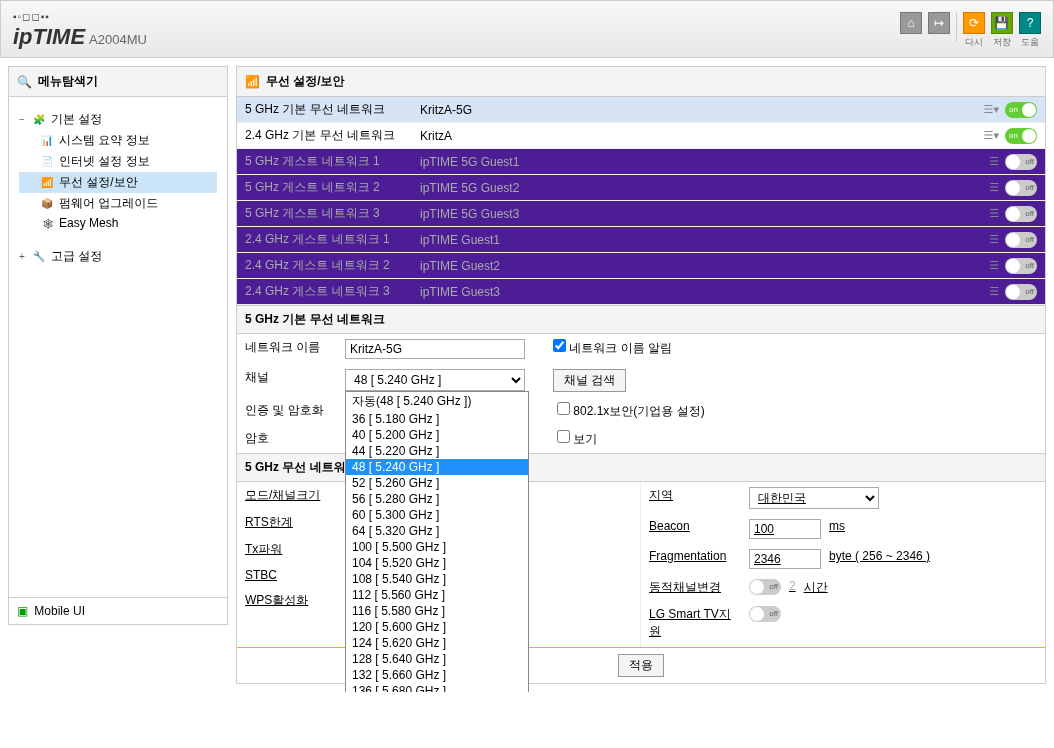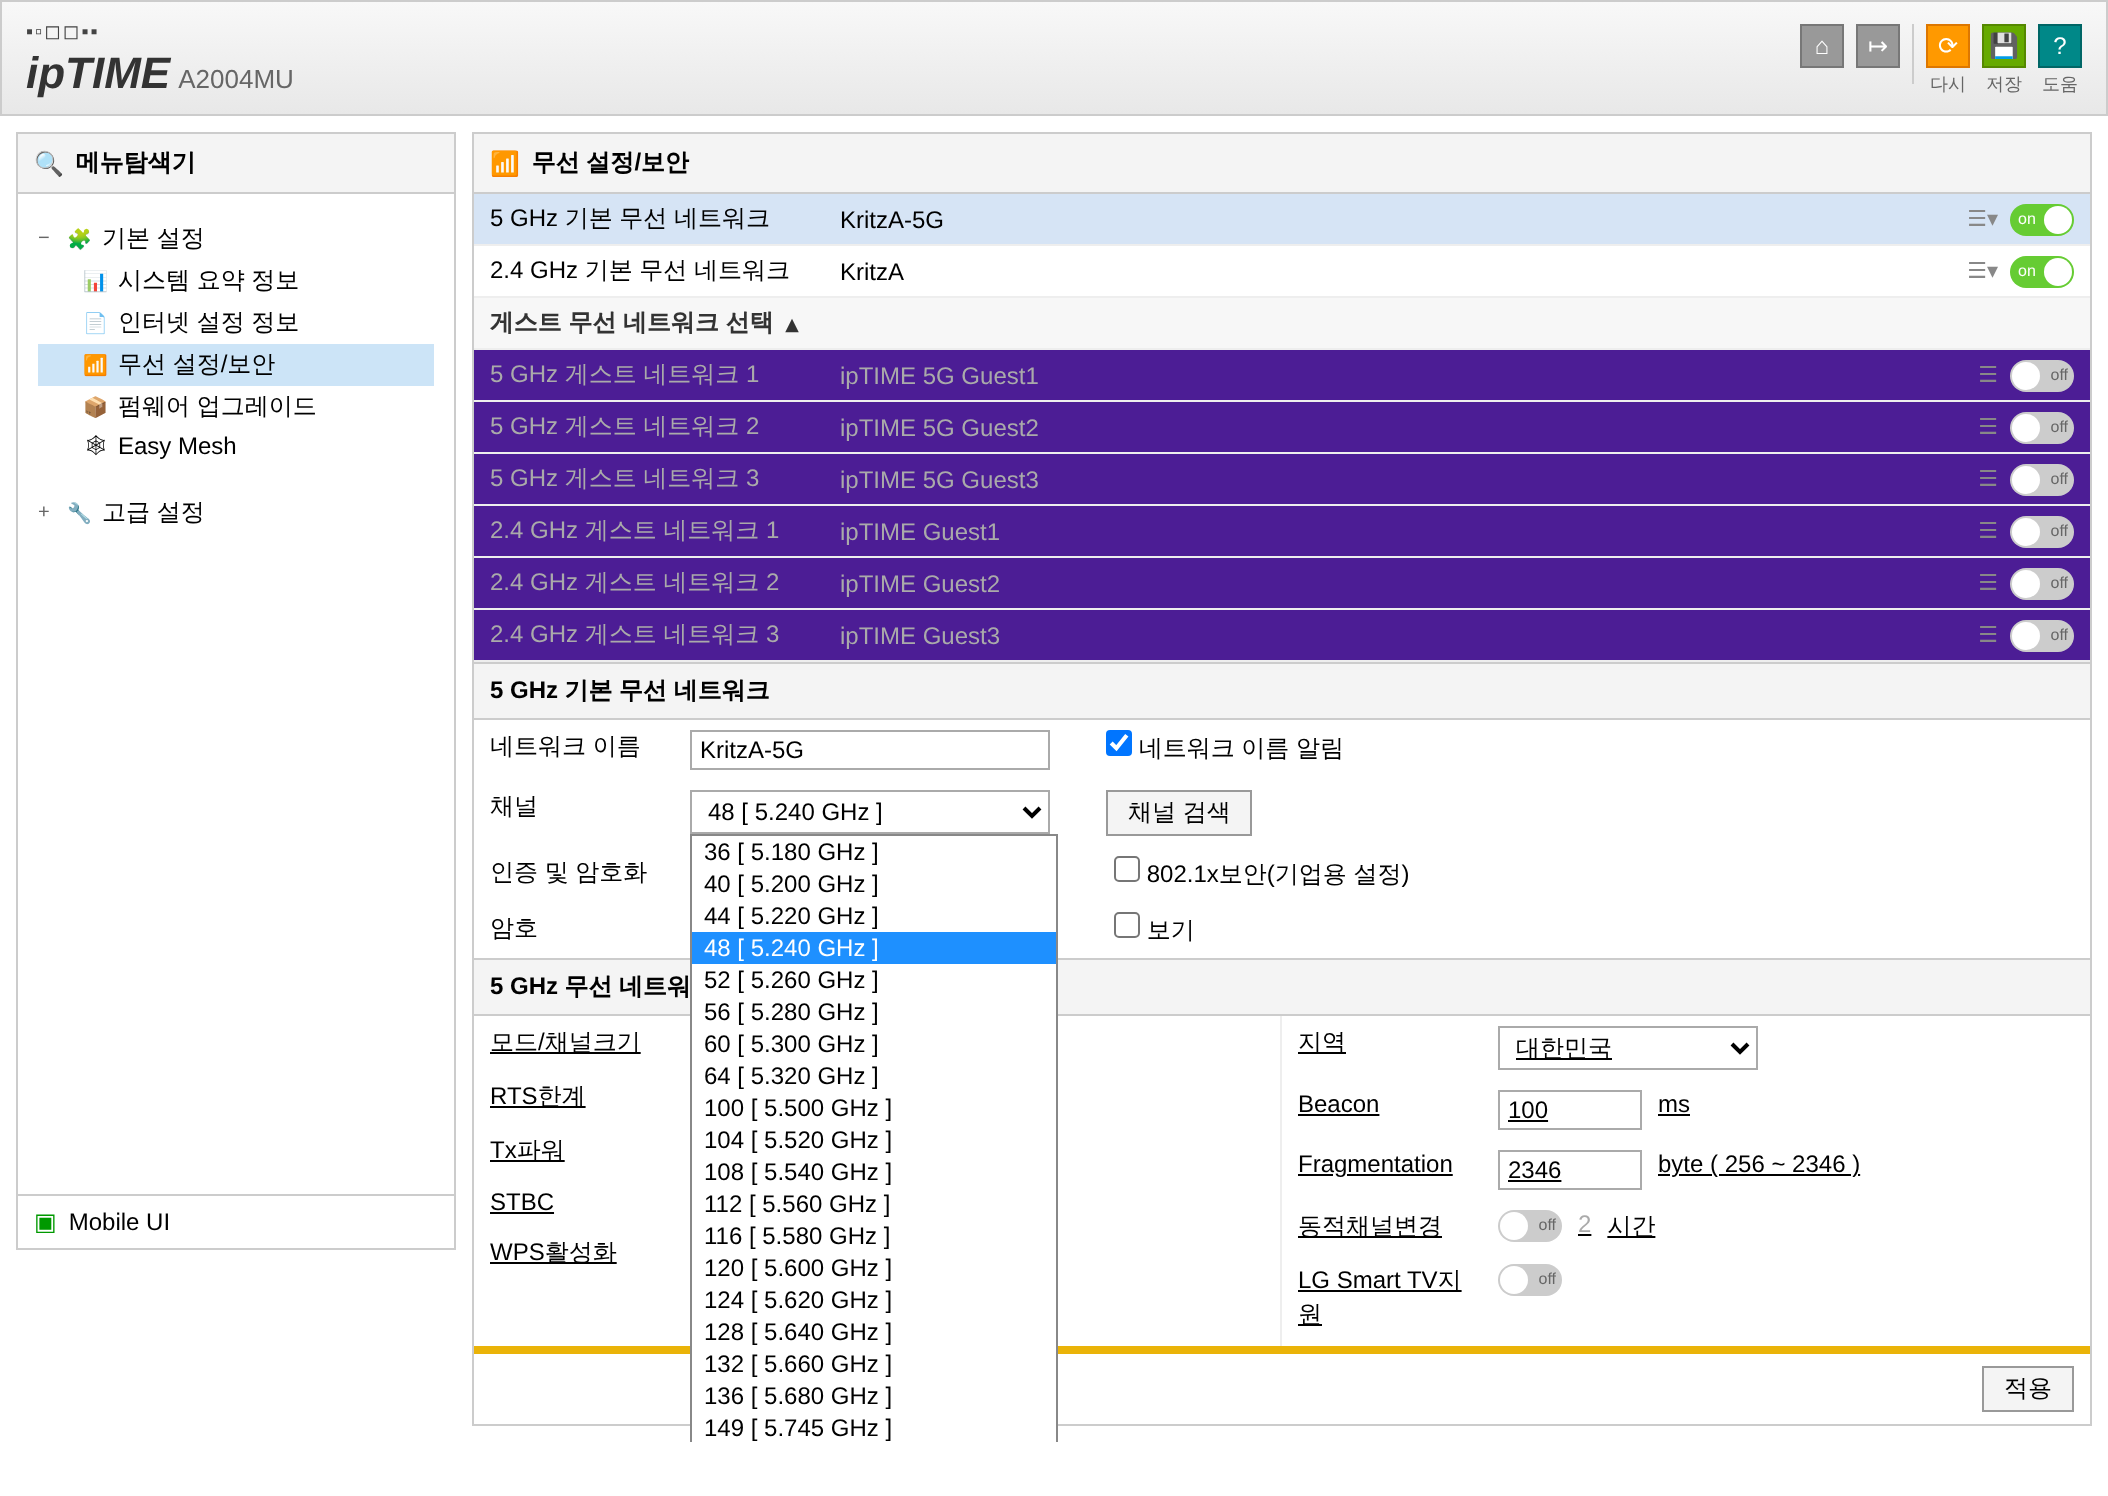--- a/index.html
+++ b/index.html
@@ -95,21 +95,21 @@
   padding: 5px 8px;
   font-weight: bold;
 }
 .form-row { display: flex; align-items: flex-start; padding: 5px 8px; gap: 8px; }
 .form-label { width: 92px; }
 .form-input { border: 1px solid #aaa; padding: 2px 4px; font-size: 12px; }
 .form-input.wide { width: 180px; }
 .form-input.mid { width: 72px; }
 select.form-input { background: #fff; }
 .btn { border: 1px solid #999; background: #f4f4f4; padding: 2px 10px; cursor: pointer; font-size: 12px; }
-.apply-row { padding: 6px 8px; display: flex; justify-content: flex-end; border-top: 4px solid #eab308; }
+.apply-row { padding: 6px 8px; display: flex; justify-content: center; border-top: 1px solid #eab308; }
 
 .channel-select-wrap { position: relative; }
 .dropdown {
   position: absolute;
   top: 100%;
   left: 0;
   width: 184px;
   background: #fff;
   border: 1px solid #888;
   max-height: 340px;
@@ -223,24 +223,20 @@
     <div class="net-ctrl">
       <span class="filter-icon">☰▾</span>
       <span class="toggle on">
               <span class="txt">on</span>
               <span class="knob"></span>
             </span>
     </div>
         </div>
       </div>
 
-    <div class="net-row guest-hdr">
-      <span>게스트 무선 네트워크 선택</span>
-      <span style="margin-left:6px">▴</span>
-    </div>
 
     <div id="guest-rows">
         <div class="net-row disabled">
           <div class="net-label">5 GHz 게스트 네트워크 1</div>
     <div class="net-name">ipTIME 5G Guest1</div>
     <div class="net-ctrl">
       <span class="filter-icon">☰</span>
       <span class="toggle">
               <span class="txt">off</span>
               <span class="knob"></span>
@@ -315,20 +311,21 @@
       </label>
     </div>
 
     <div class="form-row">
       <div class="form-label">채널</div>
       <div class="channel-select-wrap">
         <select class="form-input wide">
           <option>48 [ 5.240 GHz ]</option>
         </select>
         <div class="dropdown" id="channel-dropdown">
+            <div class="dropdown-item">자동(48 [ 5.240 GHz ])</div>
             <div class="dropdown-item">36 [ 5.180 GHz ]</div>
             <div class="dropdown-item">40 [ 5.200 GHz ]</div>
             <div class="dropdown-item">44 [ 5.220 GHz ]</div>
             <div class="dropdown-item selected">48 [ 5.240 GHz ]</div>
             <div class="dropdown-item">52 [ 5.260 GHz ]</div>
             <div class="dropdown-item">56 [ 5.280 GHz ]</div>
             <div class="dropdown-item">60 [ 5.300 GHz ]</div>
             <div class="dropdown-item">64 [ 5.320 GHz ]</div>
             <div class="dropdown-item">100 [ 5.500 GHz ]</div>
             <div class="dropdown-item">104 [ 5.520 GHz ]</div>

